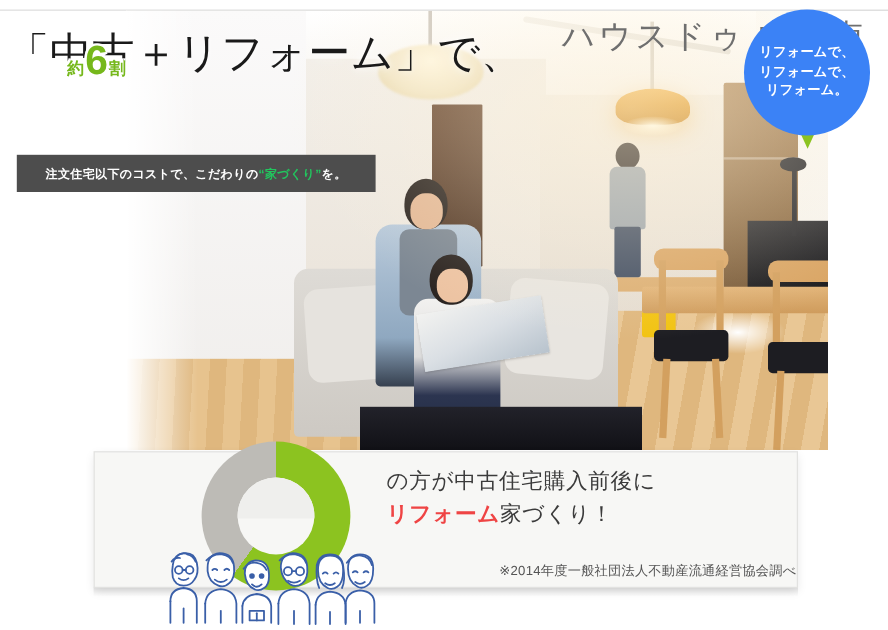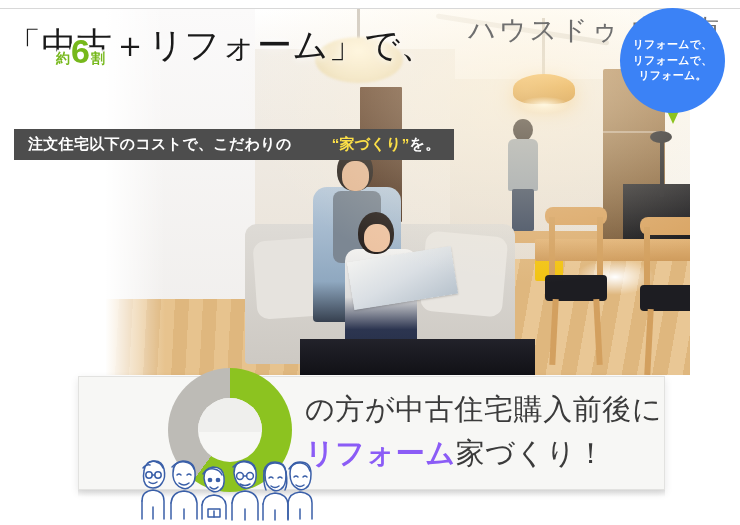--- a/index.html
+++ b/index.html
@@ -284,31 +284,31 @@
     letter-spacing:.5px;
     white-space:nowrap;
     text-shadow:0 0 6px rgba(255,255,255,.95),0 0 14px rgba(255,255,255,.9);
   }
   .headline .l2 { display:block; }
 
   
   .subbar {
     position:absolute; left:14px; top:129px;
     height:31px;
-    padding:0 14px;
+    padding:0 24px;
     background:#4d4d4d;
     color:#ffffff;
     display:flex; align-items:center;
-    font-size:15px;
+    font-size:10px;
     font-weight:700;
     letter-spacing:.3px;
     white-space:nowrap;
     z-index:9;
   }
-  .subbar .hl { color:#fde047;margin-left:40px; }
+  .subbar .hl { color:#22c55e; }
 
   
   .panel {
     position:absolute; left:78px; top:376px;
     width:587px; height:114px;
     background:#f7f7f5;
     border:1px solid #e2e2e0;
     box-shadow:0 3px 8px rgba(0,0,0,.10);
     z-index:10;
   }
@@ -344,30 +344,30 @@
     text-shadow:
       -1.6px -1.6px 0 #fff, 1.6px -1.6px 0 #fff,
       -1.6px  1.6px 0 #fff, 1.6px  1.6px 0 #fff,
        0 -2px 0 #fff, 0 2px 0 #fff, -2px 0 0 #fff, 2px 0 0 #fff;
   }
   .donut-label .sm { font-size:14px; }
   .donut-label .big { font-size:34px; line-height:.9; margin:0 1px; }
 
   
   .stat-text {
-    position:absolute; left:305px; top:388px;
+    position:absolute; left:322px; top:388px;
     z-index:13;
     color:#3b3b3b;
-    font-size:29px;
+    font-size:18px;
     font-weight:400;
     line-height:1.5;
     letter-spacing:.6px;
     white-space:nowrap;
   }
-  .stat-text .green { color:#8b5cf6; font-weight:700;margin-top:48px; }
+  .stat-text .green { color:#ef4444; font-weight:700;margin-top:48px; }
 
   .footnote {
     position:absolute; left:416px; top:468px;
     z-index:13;
     color:#555555;
     font-size:11px;
     letter-spacing:.2px;
     white-space:nowrap;
   }
 
@@ -485,20 +485,21 @@
     <span class="sm">約</span>
     <span class="big">6</span>
     <span class="sm">割</span>
   </div>
 
   <div class="stat-text">
     <div>の方が中古住宅購入前後に</div>
     <div><span class="green">リフォーム</span><span>家づくり！</span></div>
   </div>
 
+  <div class="footnote">※2014年度一般社団法人不動産流通経営協会調べ</div>
 
   <div class="people">
     <svg width="176" height="66" viewBox="0 0 176 66" fill="none" stroke="#3a5fa8" stroke-width="1.5" stroke-linecap="round" stroke-linejoin="round">
 
       <g>
         <path d="M6 16 q1-9 9-10 q9-1 11 8 q2 9-2 14 q-3 5-9 5 q-7 0-9-7 q-1-5 0-10z" fill="#fff"></path>
         <path d="M5 13 q3-4 7-3 M10 8 q4-3 9-1 M18 7 q5 1 7 6"></path>
         <circle cx="11" cy="20" r="3.2" fill="#fff"></circle>
         <circle cx="20" cy="20" r="3.2" fill="#fff"></circle>
         <path d="M14.2 20 h2.6"></path>

